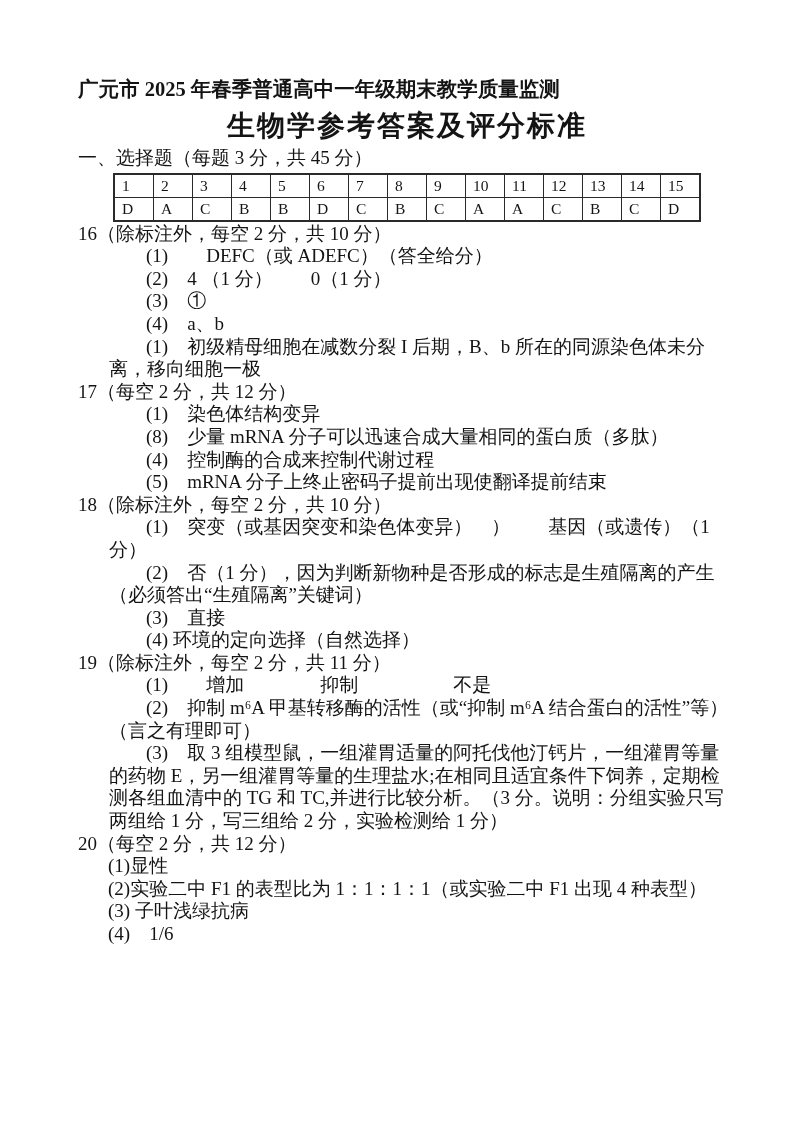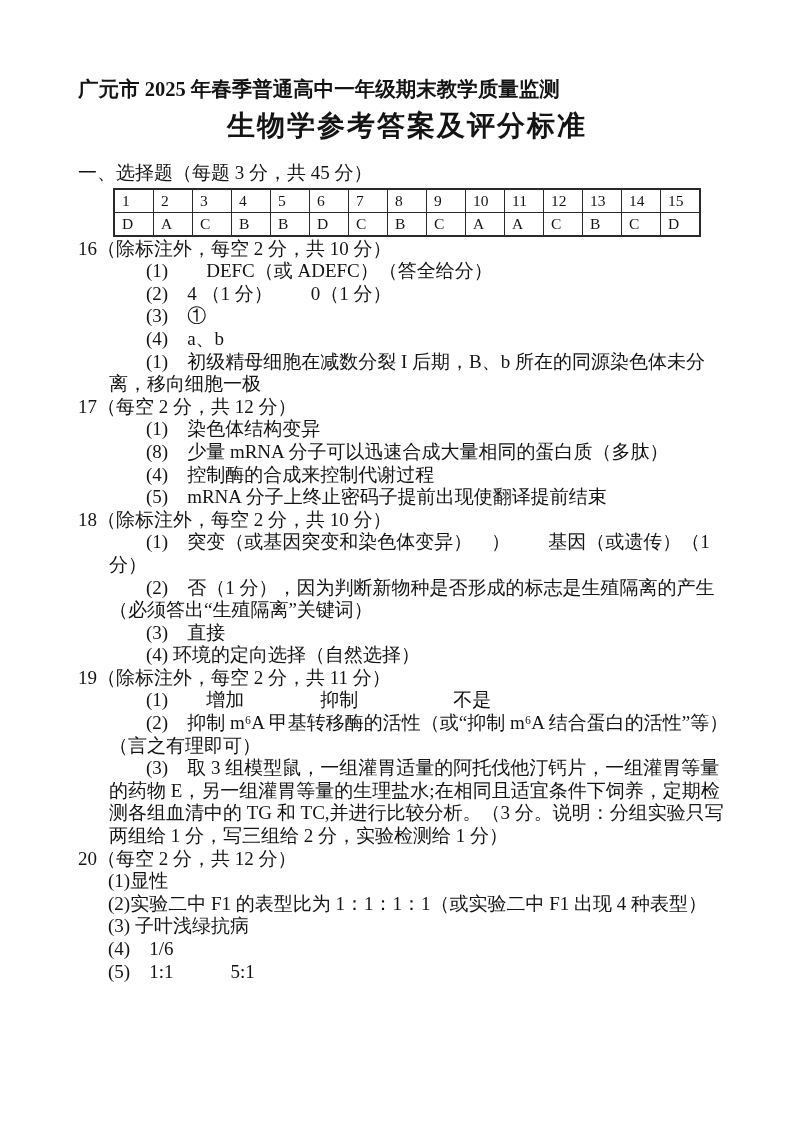--- a/index.html
+++ b/index.html
@@ -12,21 +12,21 @@
     font-family:"Liberation Serif","DejaVu Serif",serif;
     color:#141414;
   }
   .title1{
     font-size:20.5px;font-weight:700;text-align:left;
     margin:0;line-height:26px;white-space:nowrap;
   }
   .title2{
     font-size:28px;font-weight:700;text-align:center;
     font-family:"Liberation Sans","DejaVu Sans",sans-serif;
-    margin:4px 0 16px 0;line-height:40px;letter-spacing:2px;
+    margin:4px 0 1px 0;line-height:40px;letter-spacing:2px;
   }
   .line{
     font-size:19px;line-height:22.6px;
     white-space:pre-wrap;word-break:break-all;
   }
   .sec{text-indent:0;}
   .qhead{text-indent:0;}
   .item{text-indent:37px;margin-left:31px;}
   .item20{text-indent:30px;}
   .anstab{
@@ -114,15 +114,14 @@
   <div class="line qhead">19（除标注外，每空 2 分，共 11 分）</div>
   <div class="line item">(1)　　增加　　　　抑制　　　　　不是</div>
   <div class="line item">(2)　抑制 m⁶A 甲基转移酶的活性（或“抑制 m⁶A 结合蛋白的活性”等）（言之有理即可）</div>
   <div class="line item">(3)　取 3 组模型鼠，一组灌胃适量的阿托伐他汀钙片，一组灌胃等量的药物 E，另一组灌胃等量的生理盐水;在相同且适宜条件下饲养，定期检测各组血清中的 TG 和 TC,并进行比较分析。（3 分。说明：分组实验只写两组给 1 分，写三组给 2 分，实验检测给 1 分）</div>
 
   <div class="line qhead">20（每空 2 分，共 12 分）</div>
   <div class="line item20">(1)显性</div>
   <div class="line item20">(2)实验二中 F1 的表型比为 1：1：1：1（或实验二中 F1 出现 4 种表型）</div>
   <div class="line item20">(3) 子叶浅绿抗病</div>
   <div class="line item20">(4)　1/6</div>
-  <div class="line item20">(5)　1:1　　　5:1</div>
 
 </div>
 
 </body></html>

